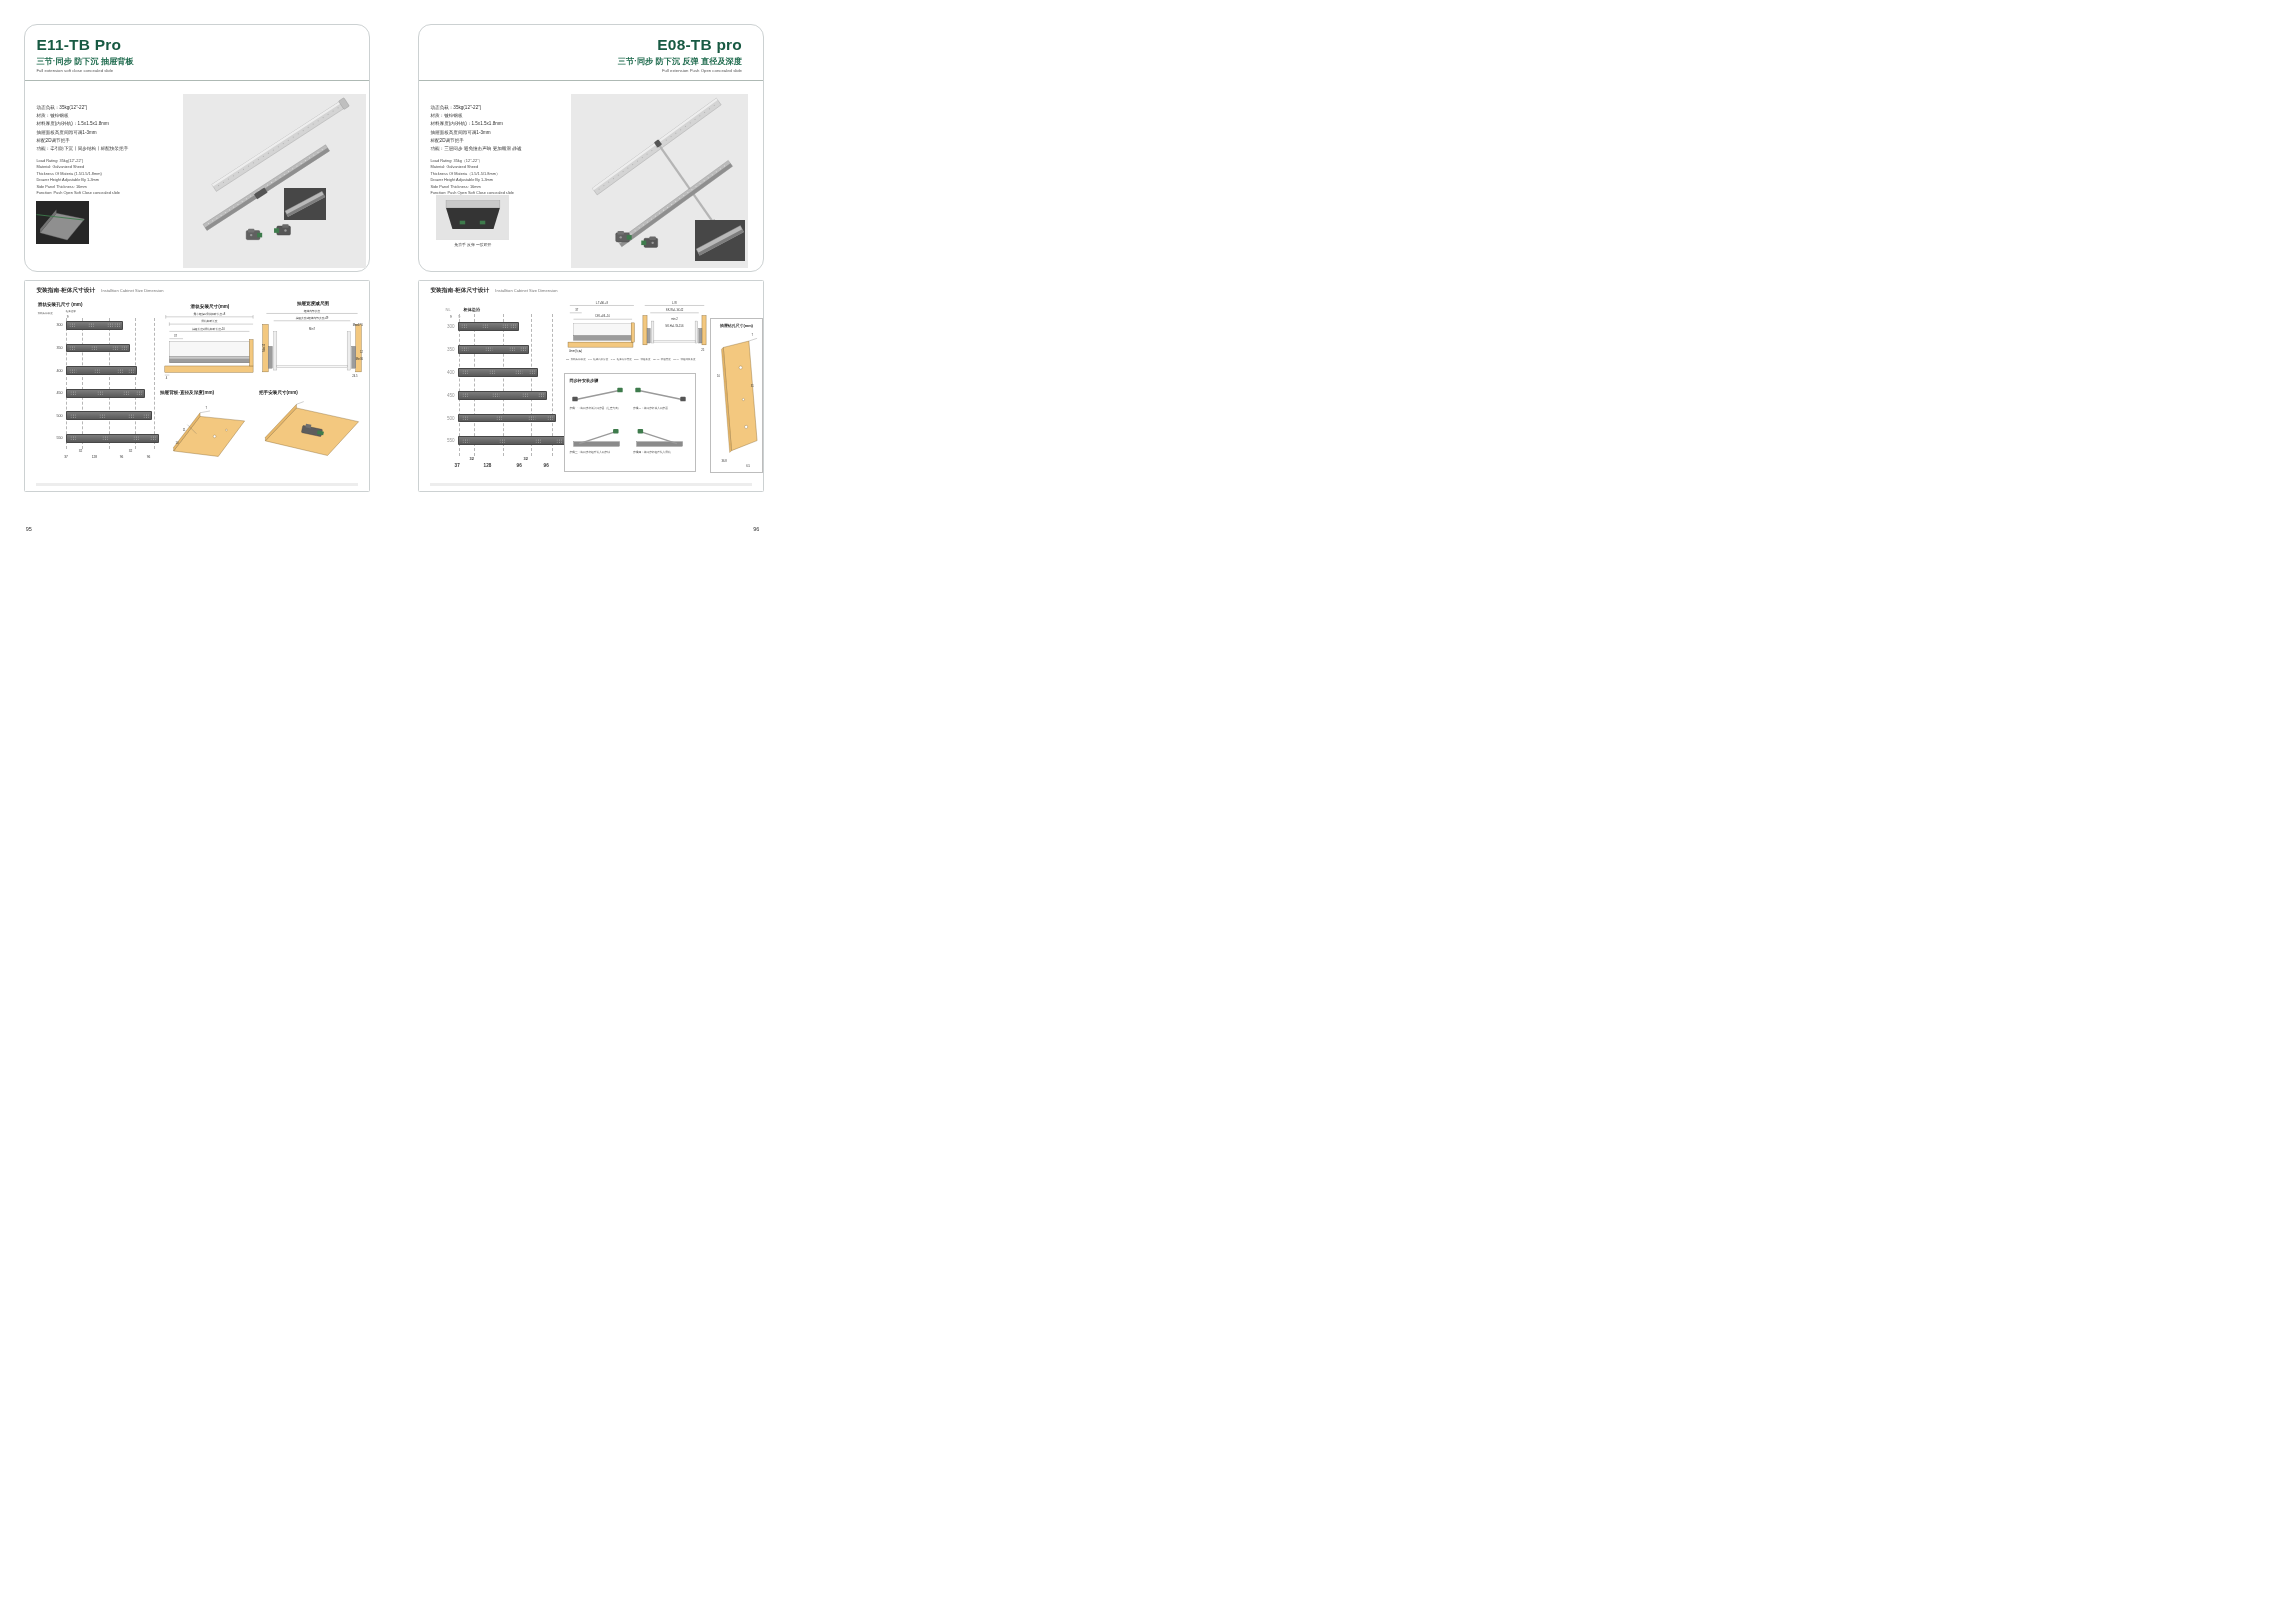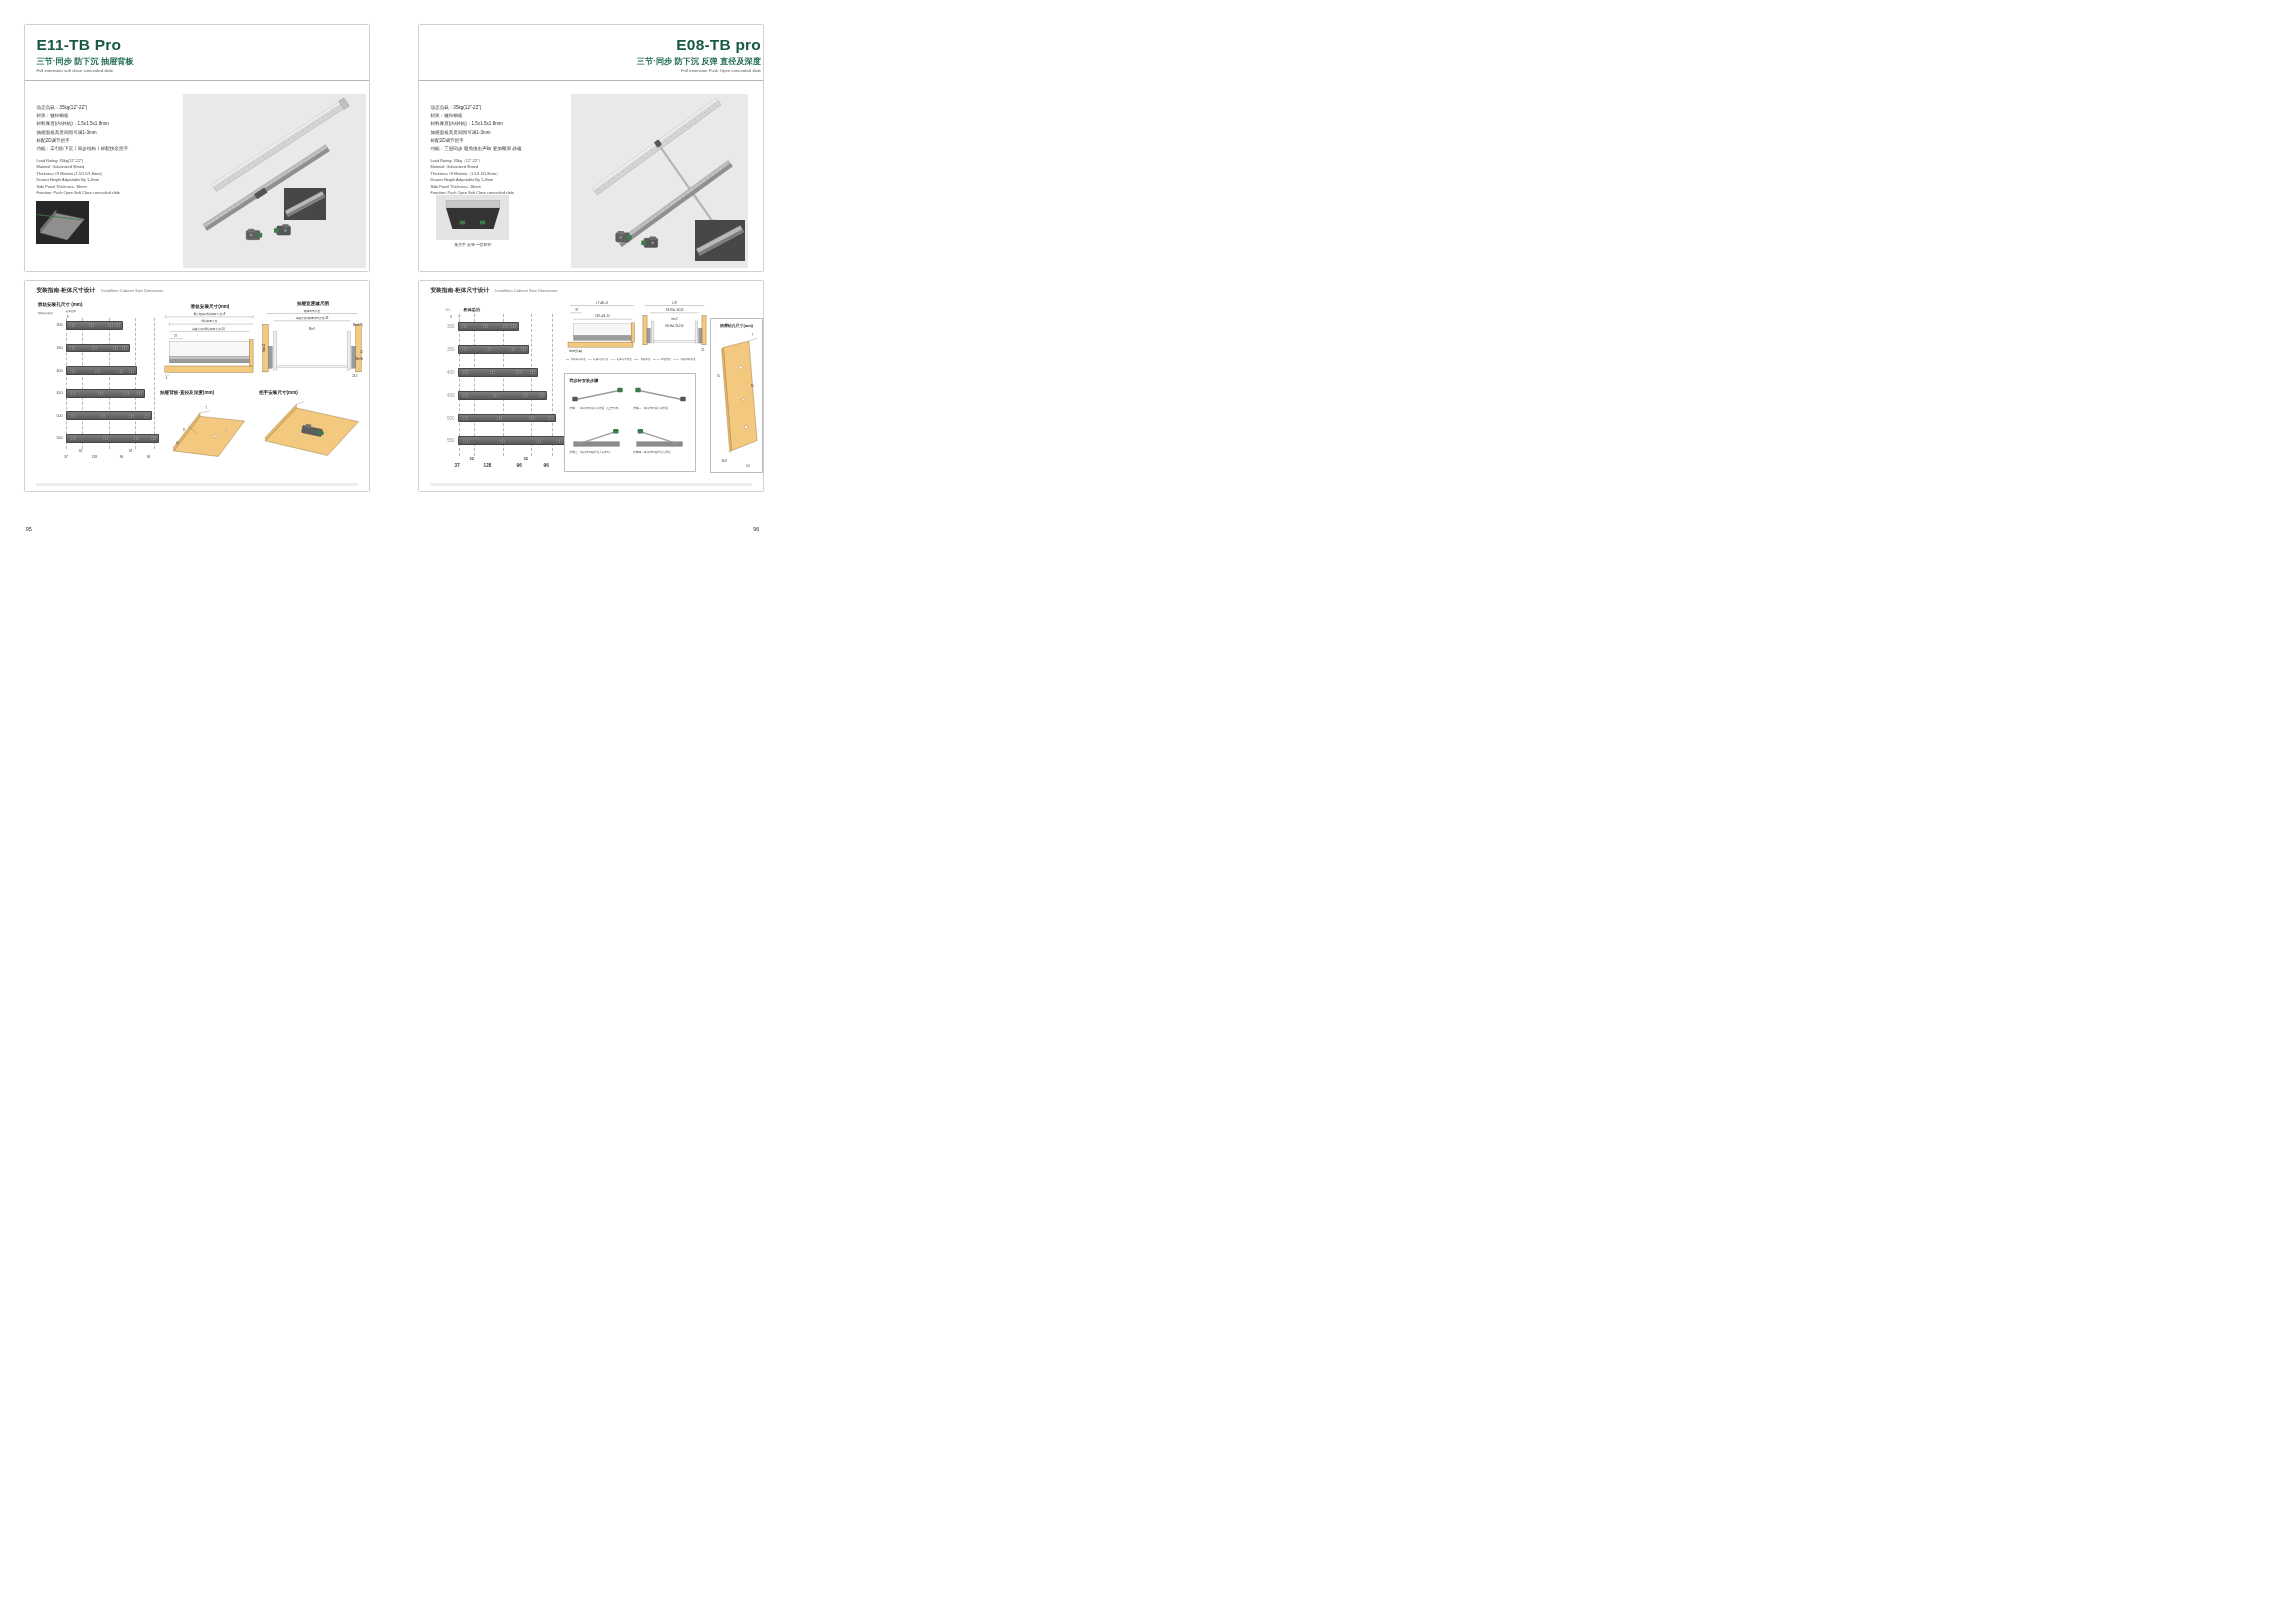--- a/index.html
+++ b/index.html
@@ -1,29 +1,29 @@
 <!DOCTYPE html>
 <html style="font-size:7.3px"><head>
 <meta charset="utf-8">
 <style>
   html,body{margin:0;padding:0;background:#ffffff;}
   .sheet{position:relative;width:827px;height:539px;background:#fff;
          font-family:"Liberation Sans","DejaVu Sans",sans-serif;color:#333;overflow:hidden;}
   .page{position:absolute;top:0;width:344px;height:539px;}
   #page-95{left:24px;} #page-96{left:418px;}
   .box{position:absolute;left:0;width:344px;border:0.5px solid #ccd1d2;border-radius:1.4px;background:#fff;}
-  .main-box{top:24px;height:246px;}
+  .main-box{top:24px;height:246px;border-radius:13px;}
   .install-box{top:280px;height:210px;}
 
   
   .title{position:absolute;top:11px;margin:0;font-size:15.5px;font-weight:bold;color:#185a43;letter-spacing:0.2px;}
   .sub-cn{position:absolute;top:31px;margin:0;font-size:8.2px;font-weight:bold;color:#1f6b4e;}
   .sub-en{position:absolute;top:43px;font-size:4.3px;color:#555;}
   .hdr-left .title,.hdr-left .sub-cn,.hdr-left .sub-en{left:11.4px;}
-  .hdr-right .title,.hdr-right .sub-cn,.hdr-right .sub-en{right:2px;text-align:center;}
+  .hdr-right .title,.hdr-right .sub-cn,.hdr-right .sub-en{right:21px;text-align:center;}
   .rule{position:absolute;left:0;right:0;top:55px;border-top:0.5px solid #aeb9b4;}
 
   
   .spec-cn{position:absolute;left:11.4px;top:79px;font-size:4.6px;line-height:1.78;color:#303030;}
   .spec-en{position:absolute;left:11.4px;top:133px;font-size:3.9px;line-height:1.65;color:#4a4a4a;}
 
   .thumb{position:absolute;left:11.4px;top:176px;width:53px;height:43px;background:#262626;overflow:hidden;}
   .product{position:absolute;background:#e9e9e9;overflow:hidden;}
   #product-left{left:158px;top:69px;width:183px;height:174px;}
   #product-right{left:152px;top:69px;width:177px;height:174px;}

